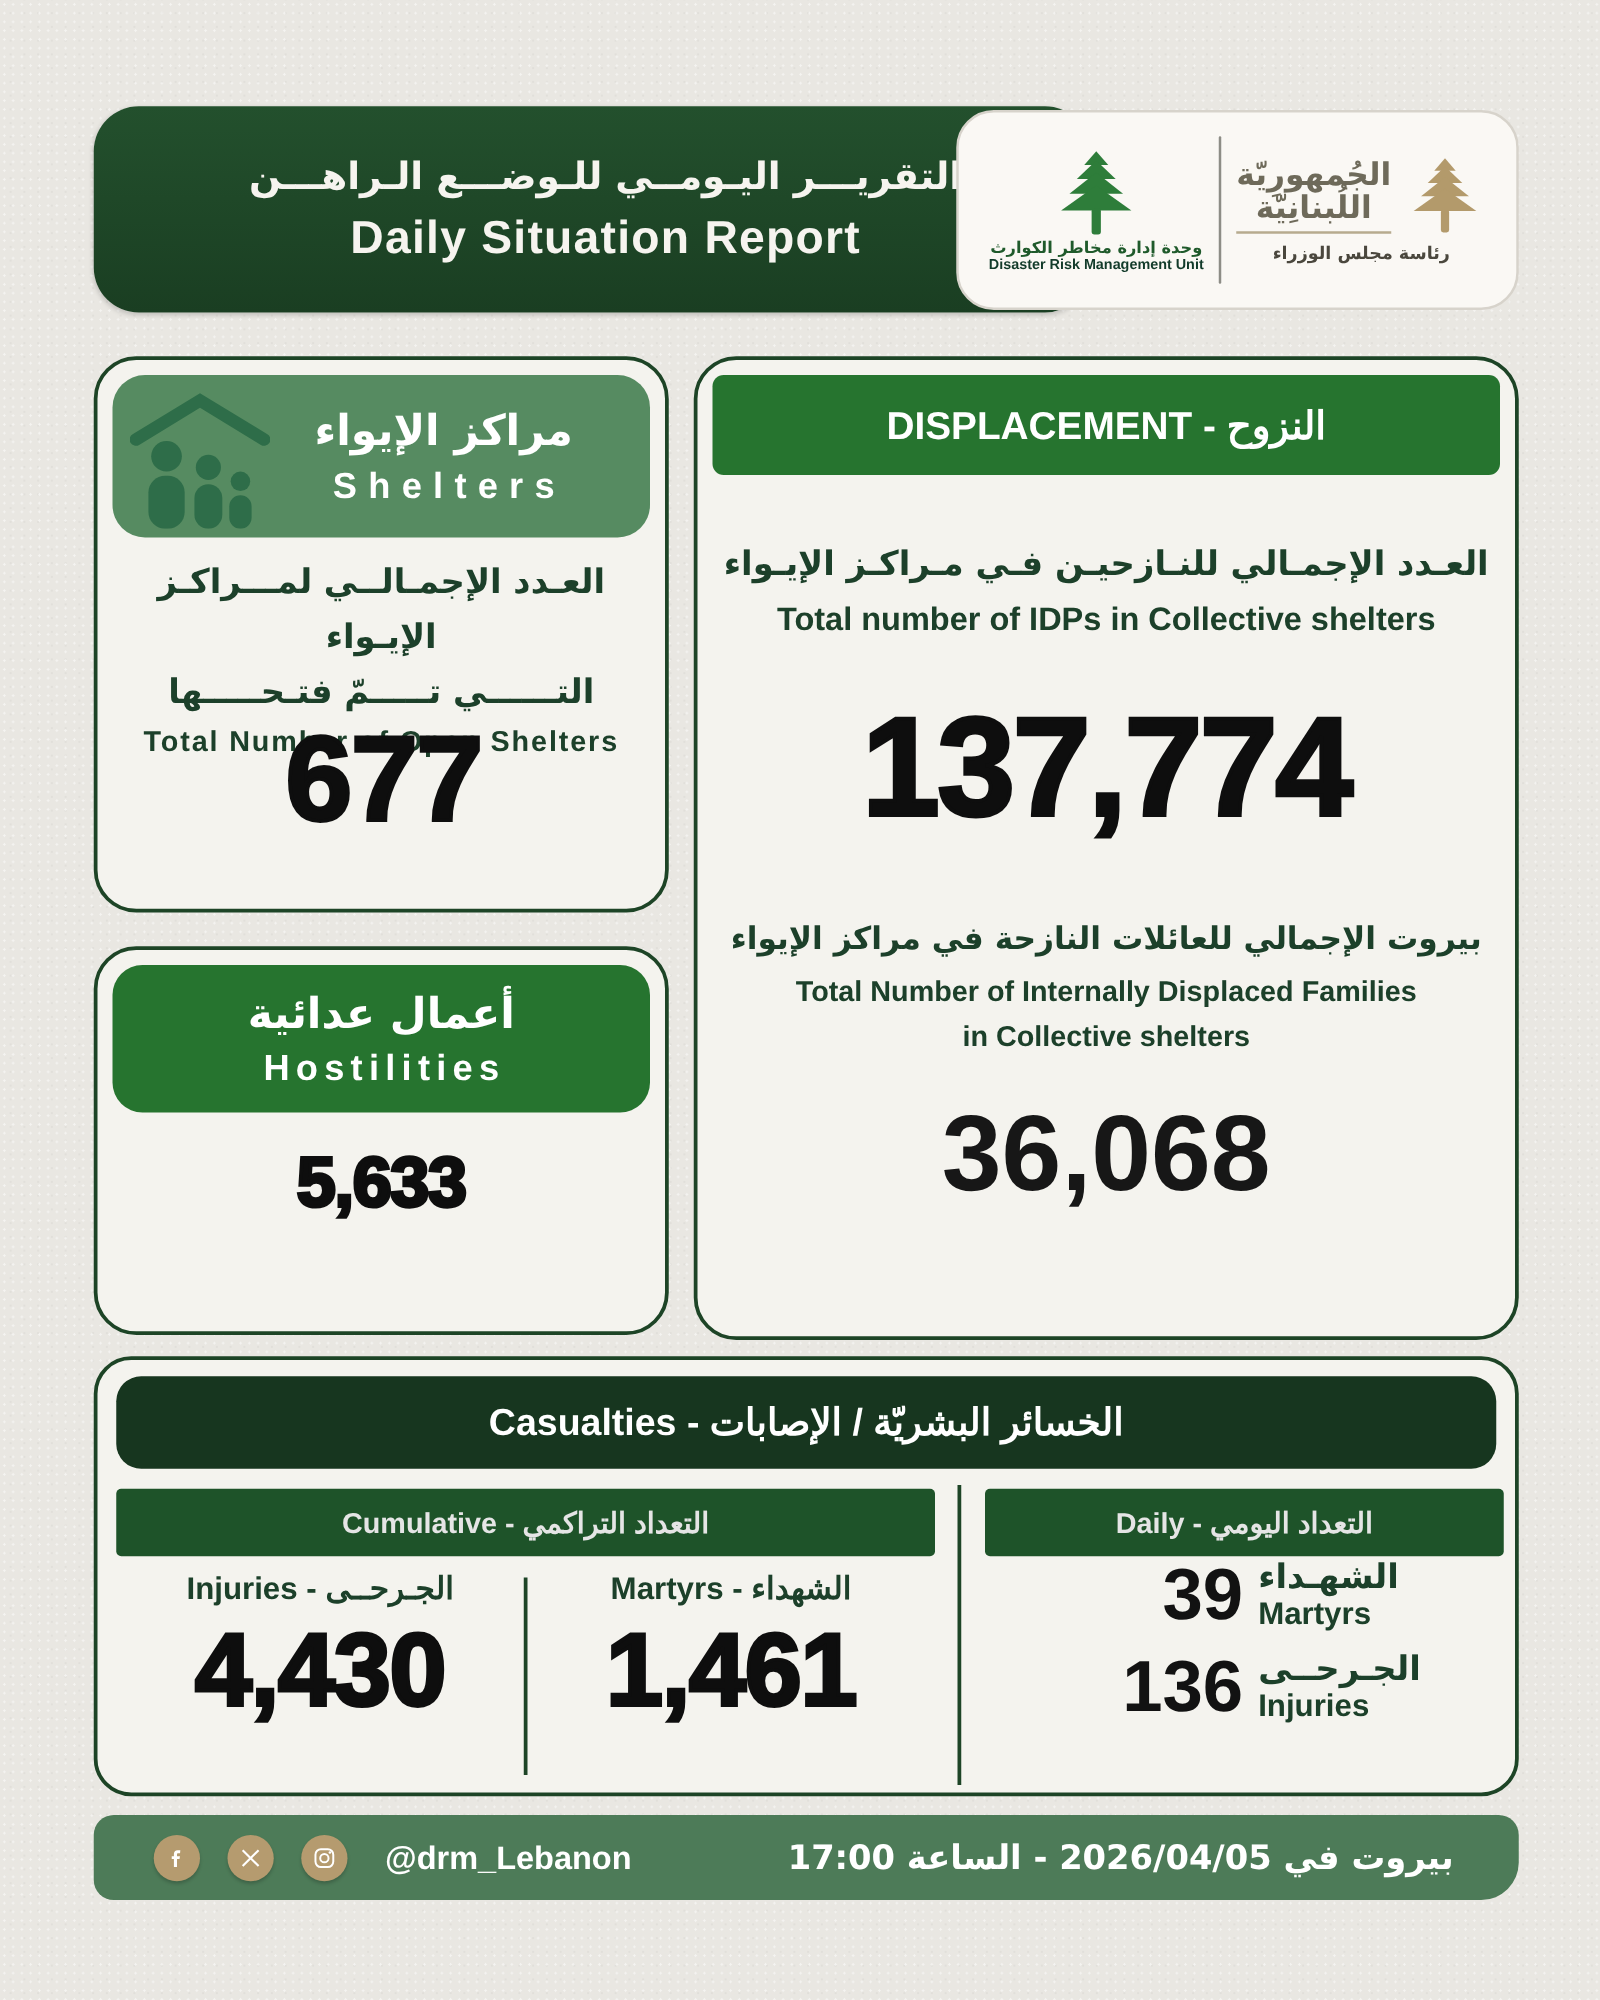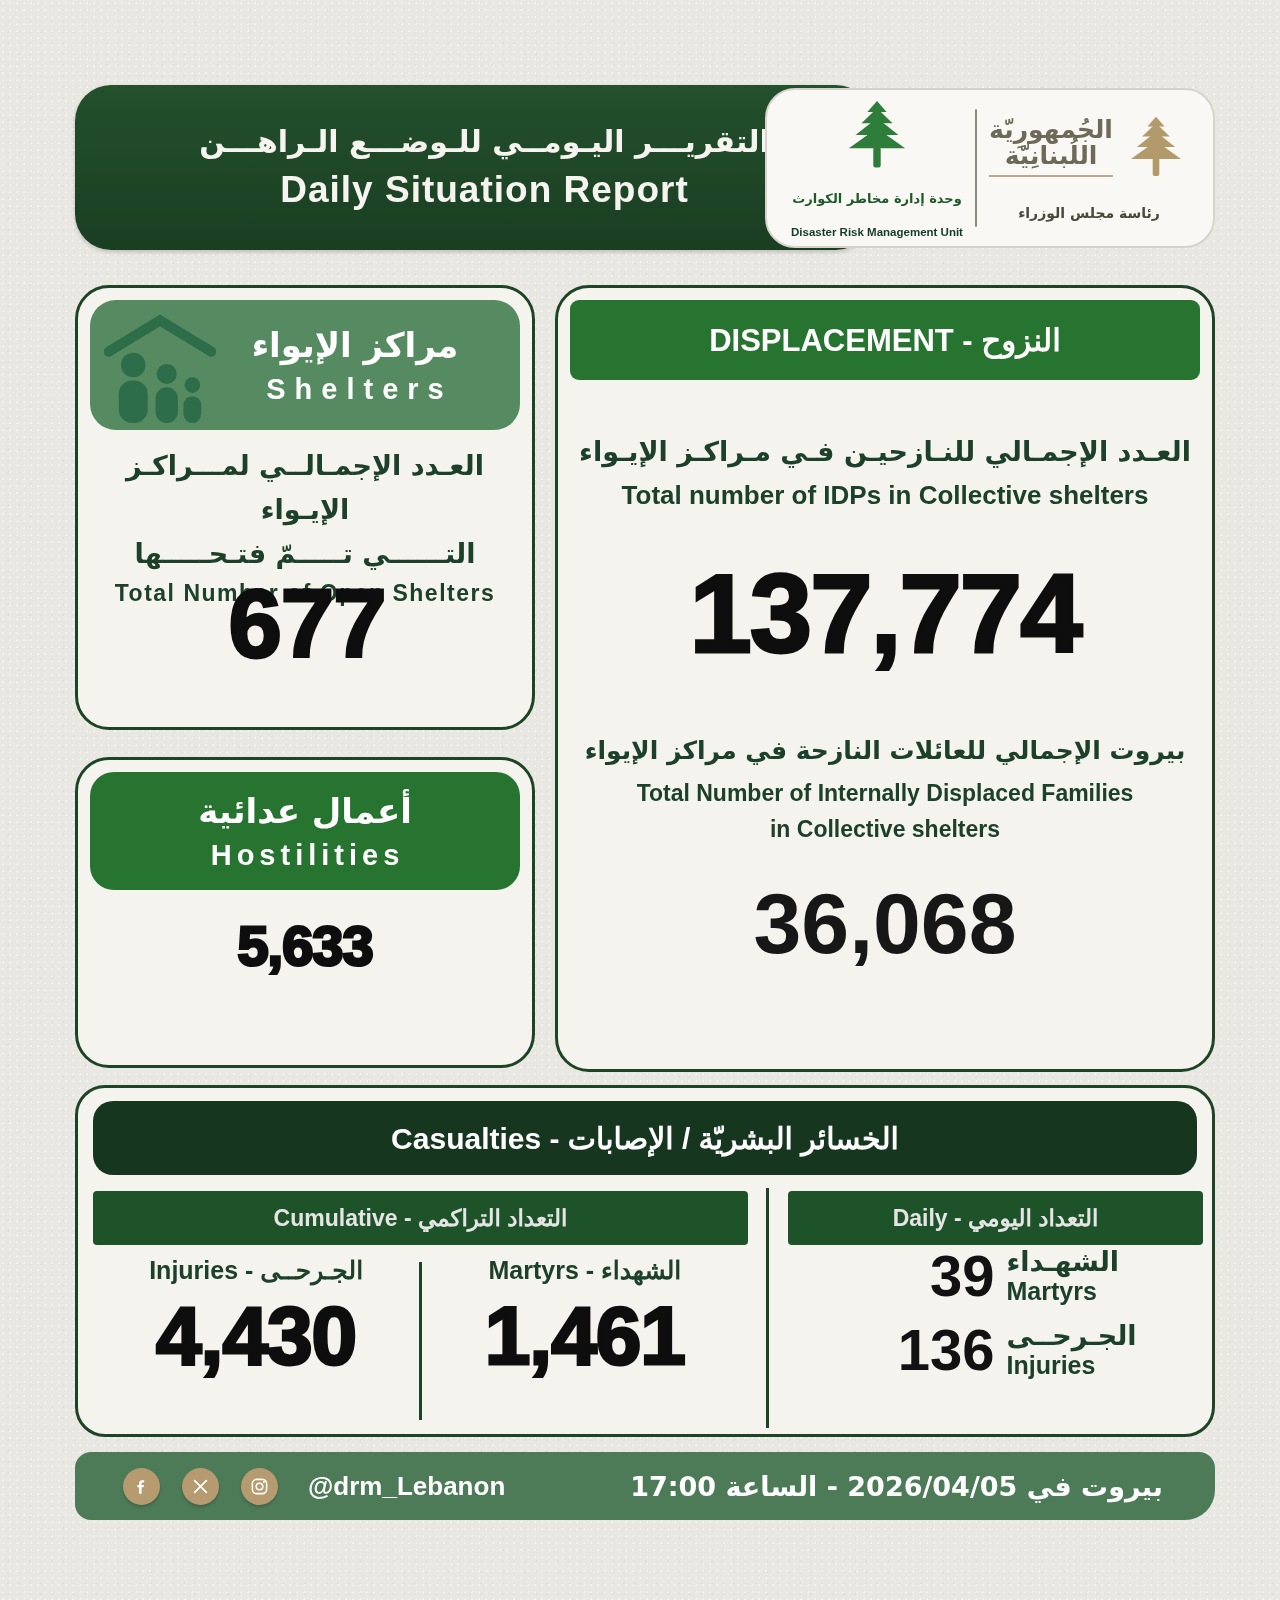--- a/index.html
+++ b/index.html
@@ -17,21 +17,21 @@
   .main-header{left:75px;top:85px;width:775px;height:165px;border-radius:36px;
     background:linear-gradient(180deg,#23502d 0%,#1a3e22 100%);
     display:flex;flex-direction:column;justify-content:center;align-items:center;gap:10px;
     box-shadow:0 2px 4px rgba(0,0,0,.18);padding-left:22px;}
   .main-header .t-ar{color:#f6f4ef;font-size:30px;font-weight:bold;}
   .main-header .t-en{color:#f6f4ef;font-size:37px;font-weight:bold;letter-spacing:1px;}
 
   .logo-box{left:765px;top:88px;width:450px;height:160px;background:#faf8f4;border:2px solid #d7d3cb;
     border-radius:30px;display:flex;align-items:center;justify-content:space-around;box-sizing:border-box;padding:10px 18px;}
   .logo-divider{width:2px;height:118px;background:#8d8d86;border-radius:1px;}
-  .logo-col{display:flex;flex-direction:column;align-items:center;justify-content:center;gap:20px;}
+  .logo-col{display:flex;flex-direction:column;align-items:center;justify-content:center;gap:0;}
   .drm-ar{color:#1f5a2b;font-size:13px;font-weight:bold;}
   .drm-en{color:#123b2a;font-size:11.5px;font-weight:bold;}
   .gov-row{display:flex;align-items:center;gap:10px;}
   .callig{display:flex;flex-direction:column;align-items:center;line-height:1.05;
     color:#6e6a5a;font-weight:bold;font-size:25px;border-bottom:2px solid #b7ab8e;padding-bottom:6px;}
   .gov-sub{color:#4a473d;font-size:14px;font-weight:bold;margin-top:6px;}
 
   
   .stat-box{background:#f4f3ee;border:3.5px solid #1d4426;border-radius:34px;box-sizing:border-box;}
   .box-shelters{left:75px;top:285px;width:460px;height:445px;}

